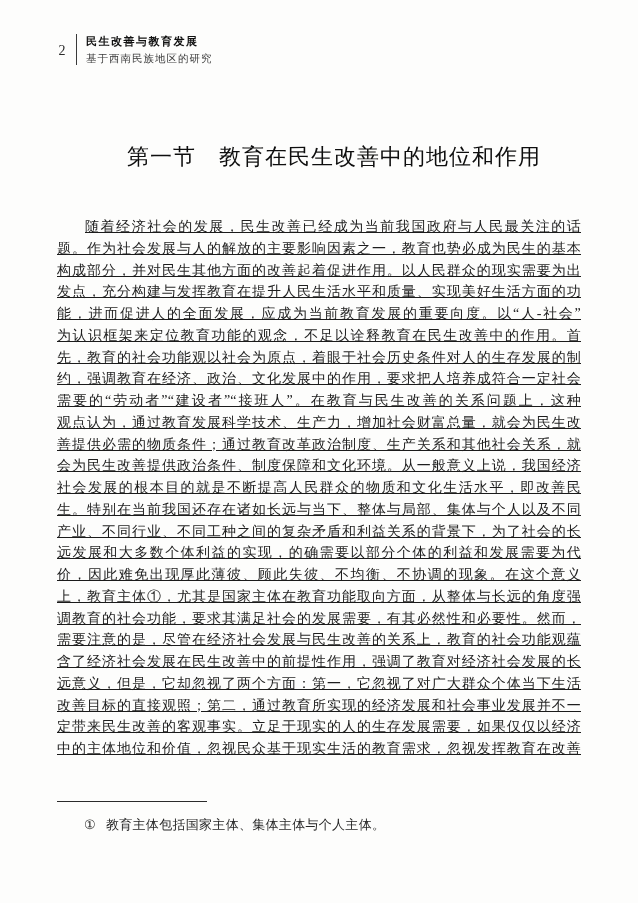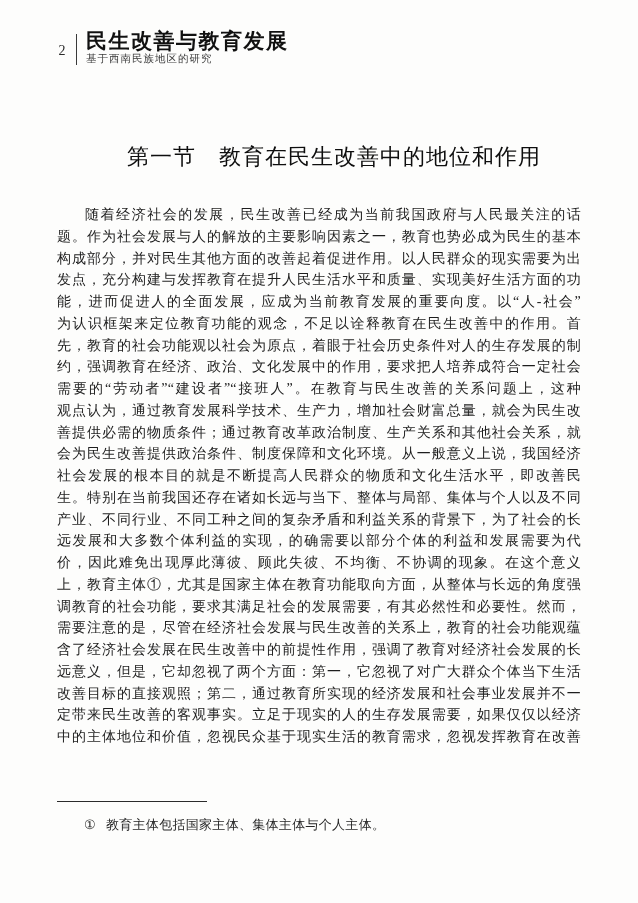--- a/index.html
+++ b/index.html
@@ -34,21 +34,21 @@
     padding-top: 2px;
   }
   .header-vbar {
     width: 1px;
     background: #3a3a3a;
     margin: 1px 9px 1px 2px;
     height: 31px;
   }
   .head-titles { display: block; }
   .book-title {
-    font-size: 21px;
+    font-size: 11px;
     font-weight: bold;
     letter-spacing: 1.5px;
     color: #111;
     line-height: 17px;
   }
   .book-subtitle {
     font-size: 10.5px;
     color: #3c3c3c;
     letter-spacing: 1px;
     margin-top: 3px;
@@ -66,22 +66,23 @@
     font-size: 22px;
     font-weight: normal;
     letter-spacing: 1px;
     color: #0e0e0e;
   }
 
   
   .body-text {
     position: absolute;
     left: 57px;
-    top: 204px;
+    top: 216px;
     width: 524px;
+    text-decoration: underline;
   }
   .body-line {
     font-size: 14px;
     line-height: 21.75px;
     color: #1e1e1e;
     text-align: justify;
     text-align-last: justify;
     letter-spacing: 0.2px;
     white-space: normal;
     overflow: hidden;

